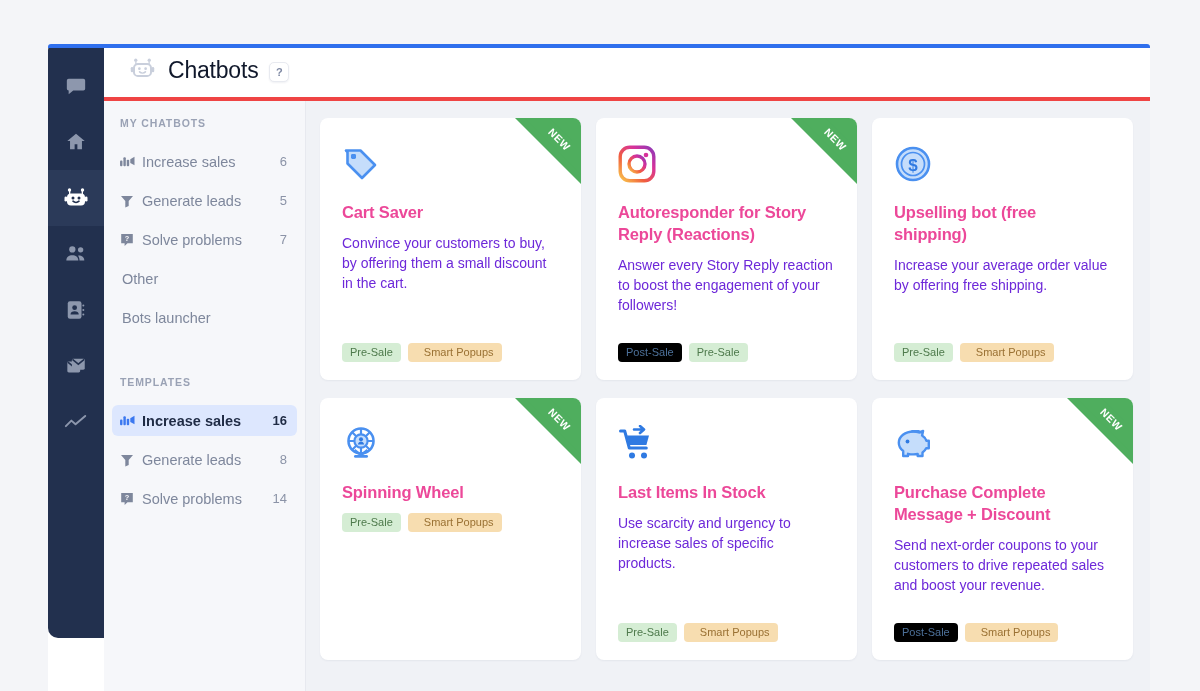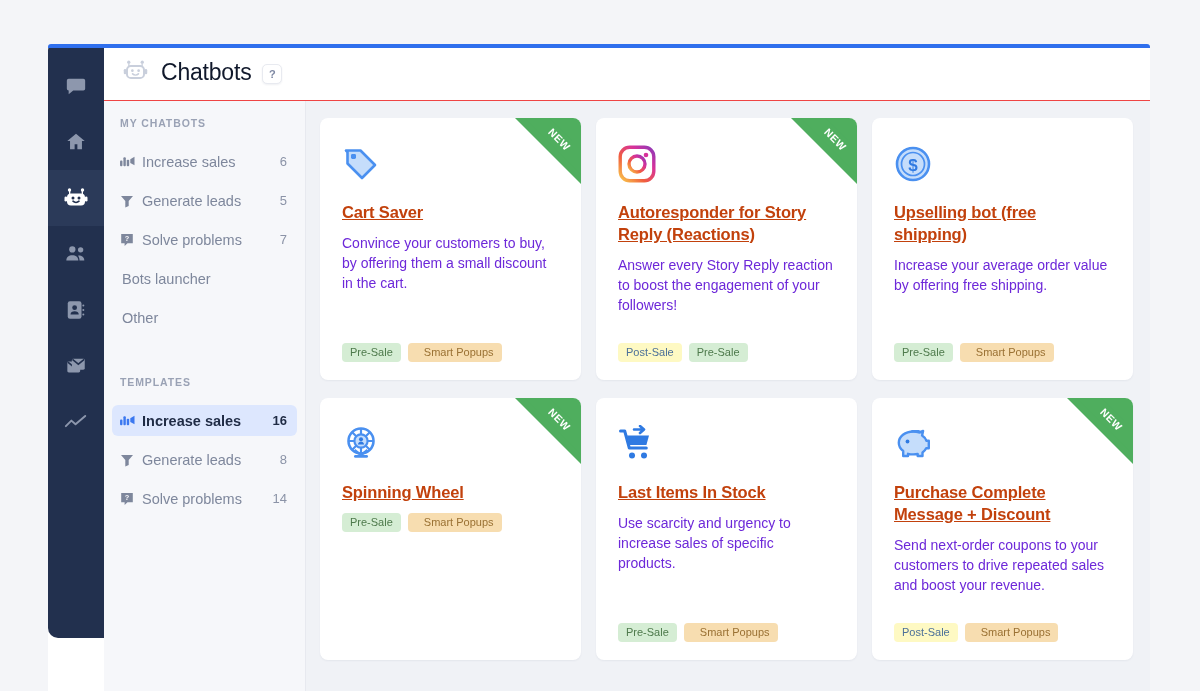--- a/index.html
+++ b/index.html
@@ -83,23 +83,23 @@
     background: #f0f2f6;
     position: relative;
     overflow: hidden;
   }
   
   #topbar-overlay {
     position: absolute;
     left: 104px; top: 44px;
     width: 1046px; height: 57px;
     background: #ffffff;
-    border-bottom: 1px solid #ef4444;
+    border-bottom: 4px solid #ef4444;
     display: flex; align-items: center;
-    padding-left: 18px;
+    padding-left: 25px;
     z-index: 30;
   }
   #page-title {
     font-size: 23px; color: #10182b; letter-spacing: -0.2px;
     margin-left: 12px; font-weight: normal;
   }
   #help-badge {
     margin-left: 11px; margin-top: 3px;
     width: 20px; height: 20px; border-radius: 5px;
     background: #ffffff; border: 1px solid #e8eaf0;
@@ -126,37 +126,36 @@
     border-radius: 8px;
     height: 262px;
     padding: 24px 22px 18px 22px;
     display: flex; flex-direction: column;
     box-shadow: 0 1px 2px rgba(30,45,80,.06);
     overflow: hidden;
     cursor: pointer;
   }
   .card-icon { height: 44px; margin-bottom: 16px; display: flex; align-items: center; }
   .card-title {
-    font-size: 16.5px; font-weight: bold; color: #c2410c;
+    font-size: 16.5px; font-weight: bold; color: #ec4899;
     line-height: 1.32; letter-spacing: -0.15px;
     margin-bottom: 9px;
-    text-decoration: underline;
   }
   .card-desc {
     font-size: 14px; color: #6d28d9; line-height: 1.43;
     flex: 1 1 auto;
   }
   .card-tags { display: flex; gap: 7px; }
   .tag {
     font-size: 11px; padding: 3px 8px 4px 8px;
     border-radius: 4px; white-space: nowrap;
   }
   .tag.green  { background: #d5edd4; color: #4e7a4c; }
   .tag.orange { background: #f7ddb0; color: #9a7133; padding-left: 16px; }
-  .tag.blue   { background: #fef9c3; color: #4c7099; }
+  .tag.blue   { background: #000000; color: #4c7099; }
 
   
   .ribbon {
     position: absolute; right: 0; top: 0;
     width: 66px; height: 66px; overflow: hidden;
   }
   .ribbon i {
     position: absolute;
     display: block;
     width: 100px; text-align: center;
@@ -287,25 +286,25 @@
         <svg width="14" height="14" viewBox="0 0 14 14">
             <path d="M1.2 1h11.6v9.2H7.5L4.6 13v-2.8H1.2z" fill="#7e879c"></path>
             <text x="7" y="8.2" font-size="7.4" font-weight="bold" fill="#f6f7fa" text-anchor="middle" font-family="Liberation Sans">?</text>
           </svg>
       </span>
       <span class="si-label">Solve problems</span>
       <span class="si-count">7</span>
     </div>
 
     <div class="side-item noicon" style="margin-top:6px">
+      <span class="si-label">Other</span>
+    </div>
+
+    <div class="side-item noicon" style="margin-top:6px">
       <span class="si-label">Bots launcher</span>
-    </div>
-
-    <div class="side-item noicon" style="margin-top:6px">
-      <span class="si-label">Other</span>
     </div>
 
     <div class="side-gap"></div>
 
     <div class="side-heading">TEMPLATES</div>
 
 
     <div class="side-item active">
       <span class="si-icon">
         <svg width="15" height="14" viewBox="0 0 16 15">

